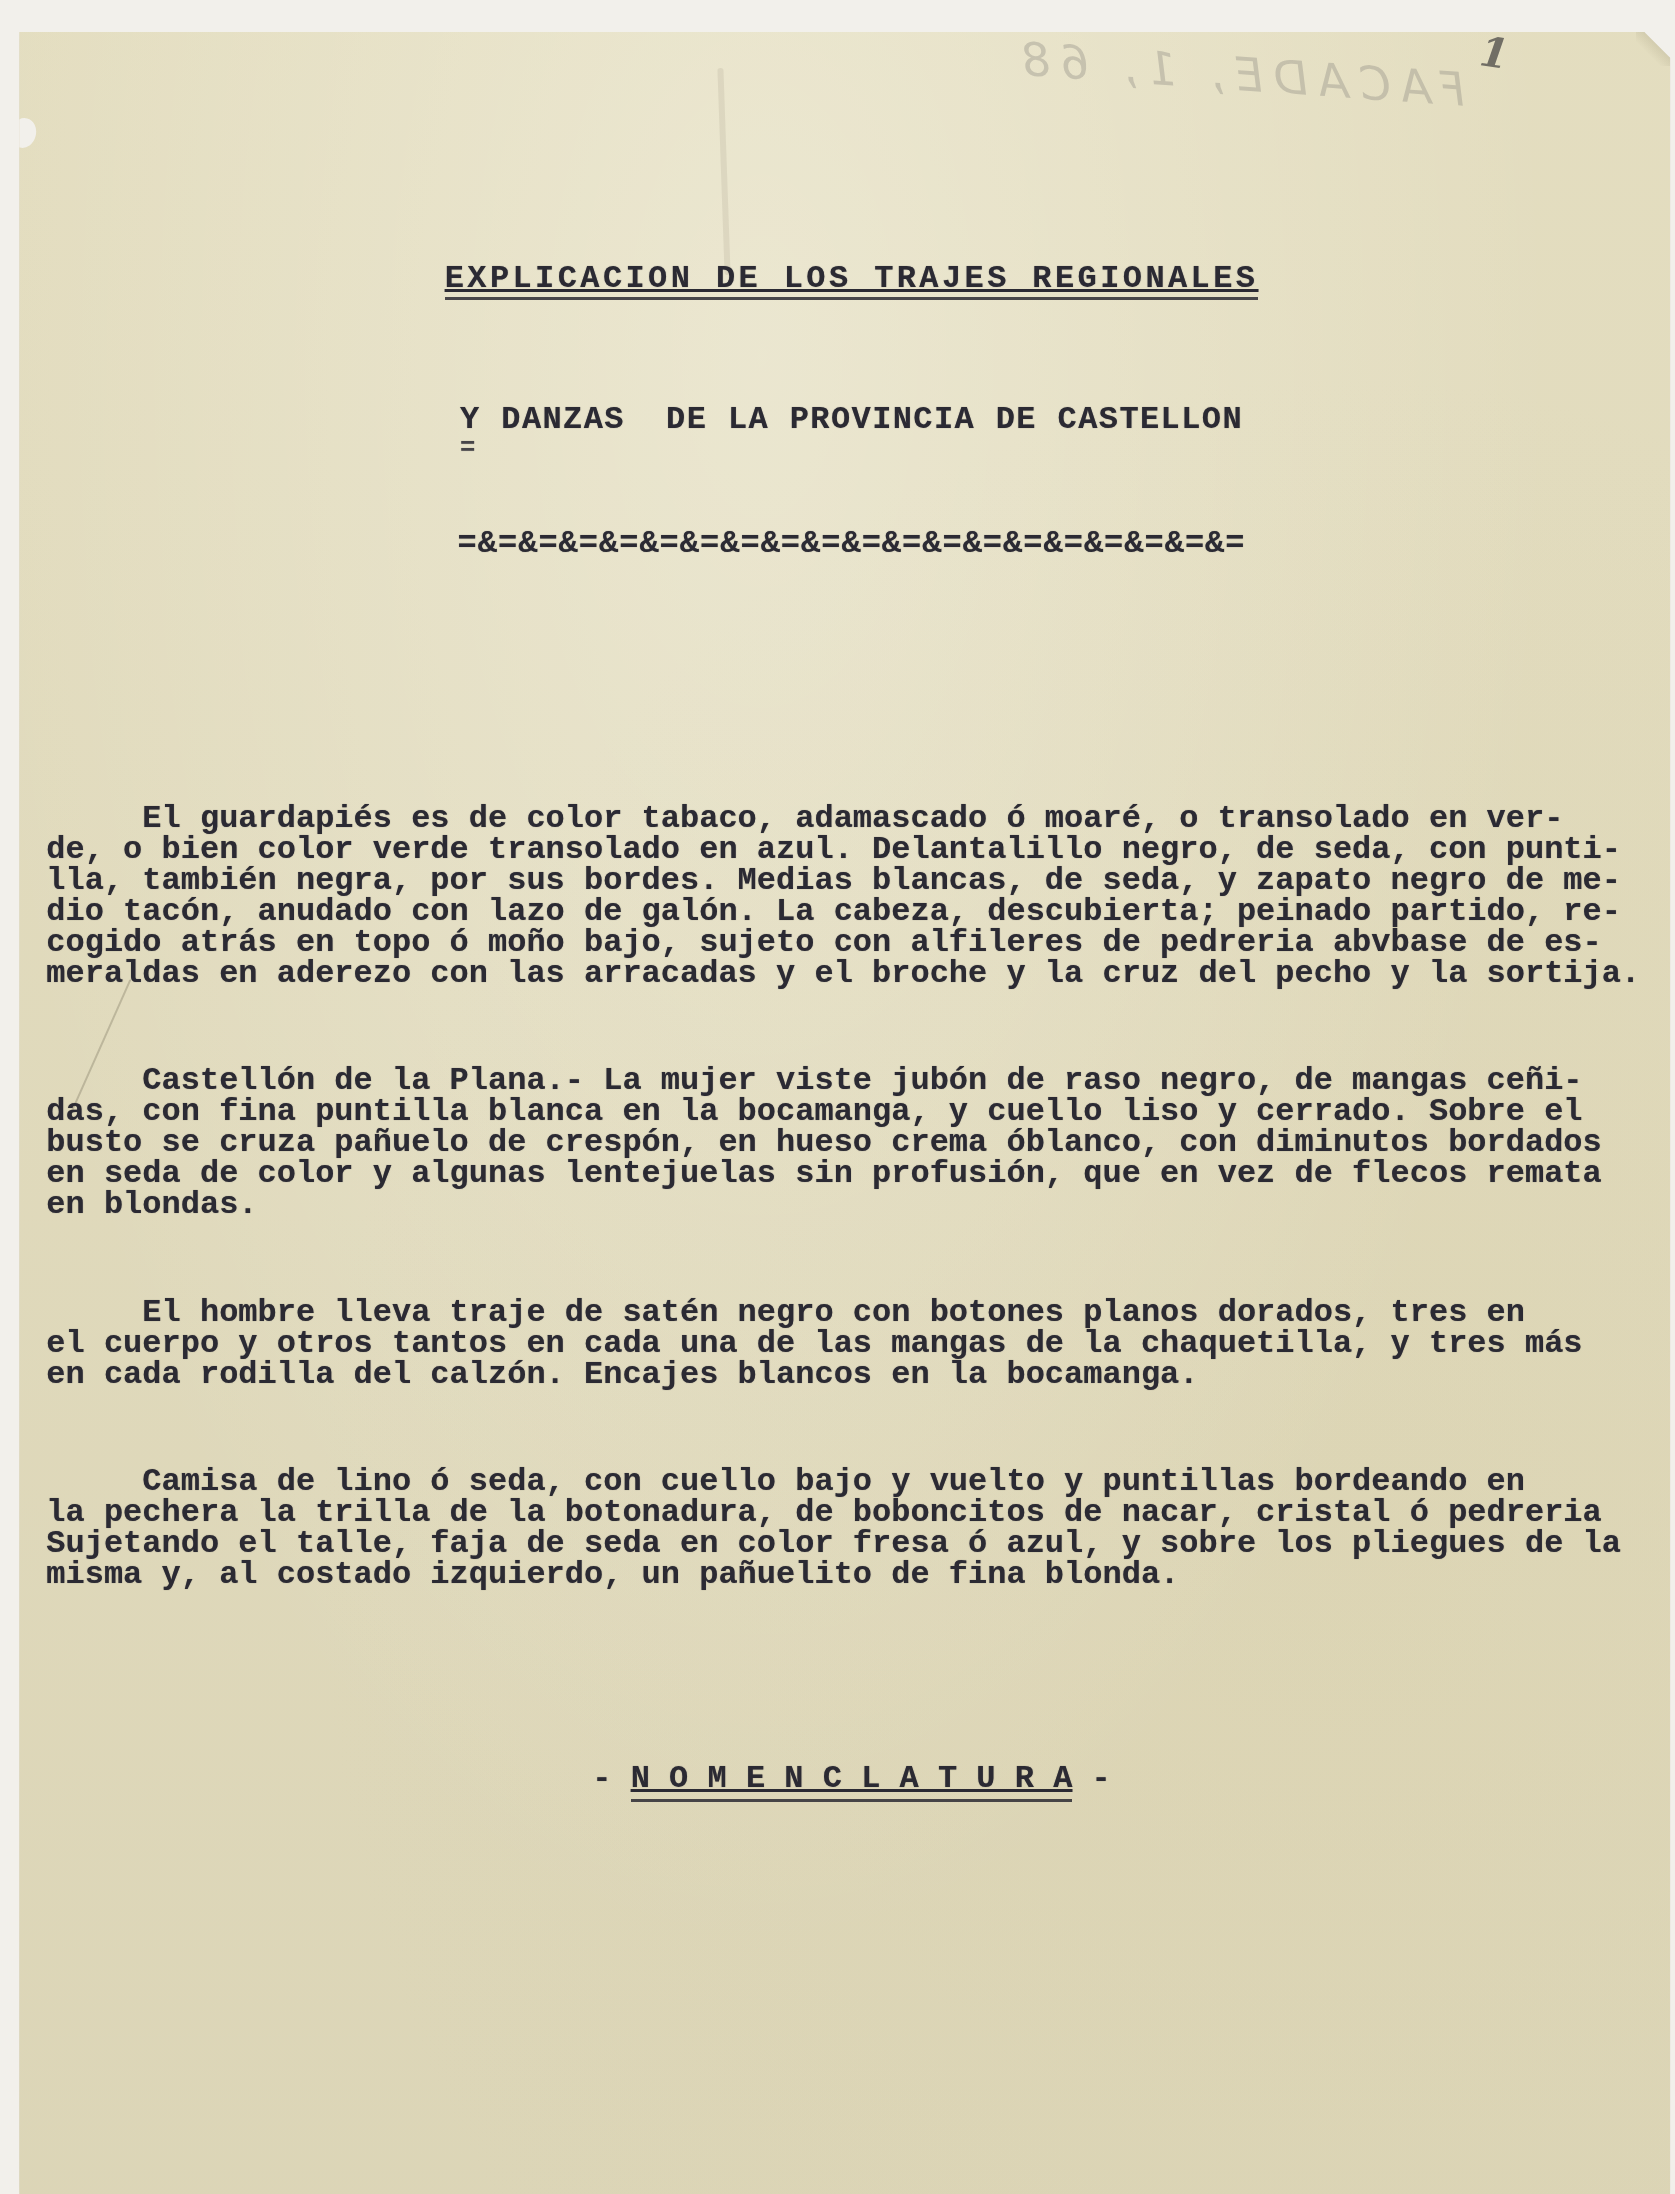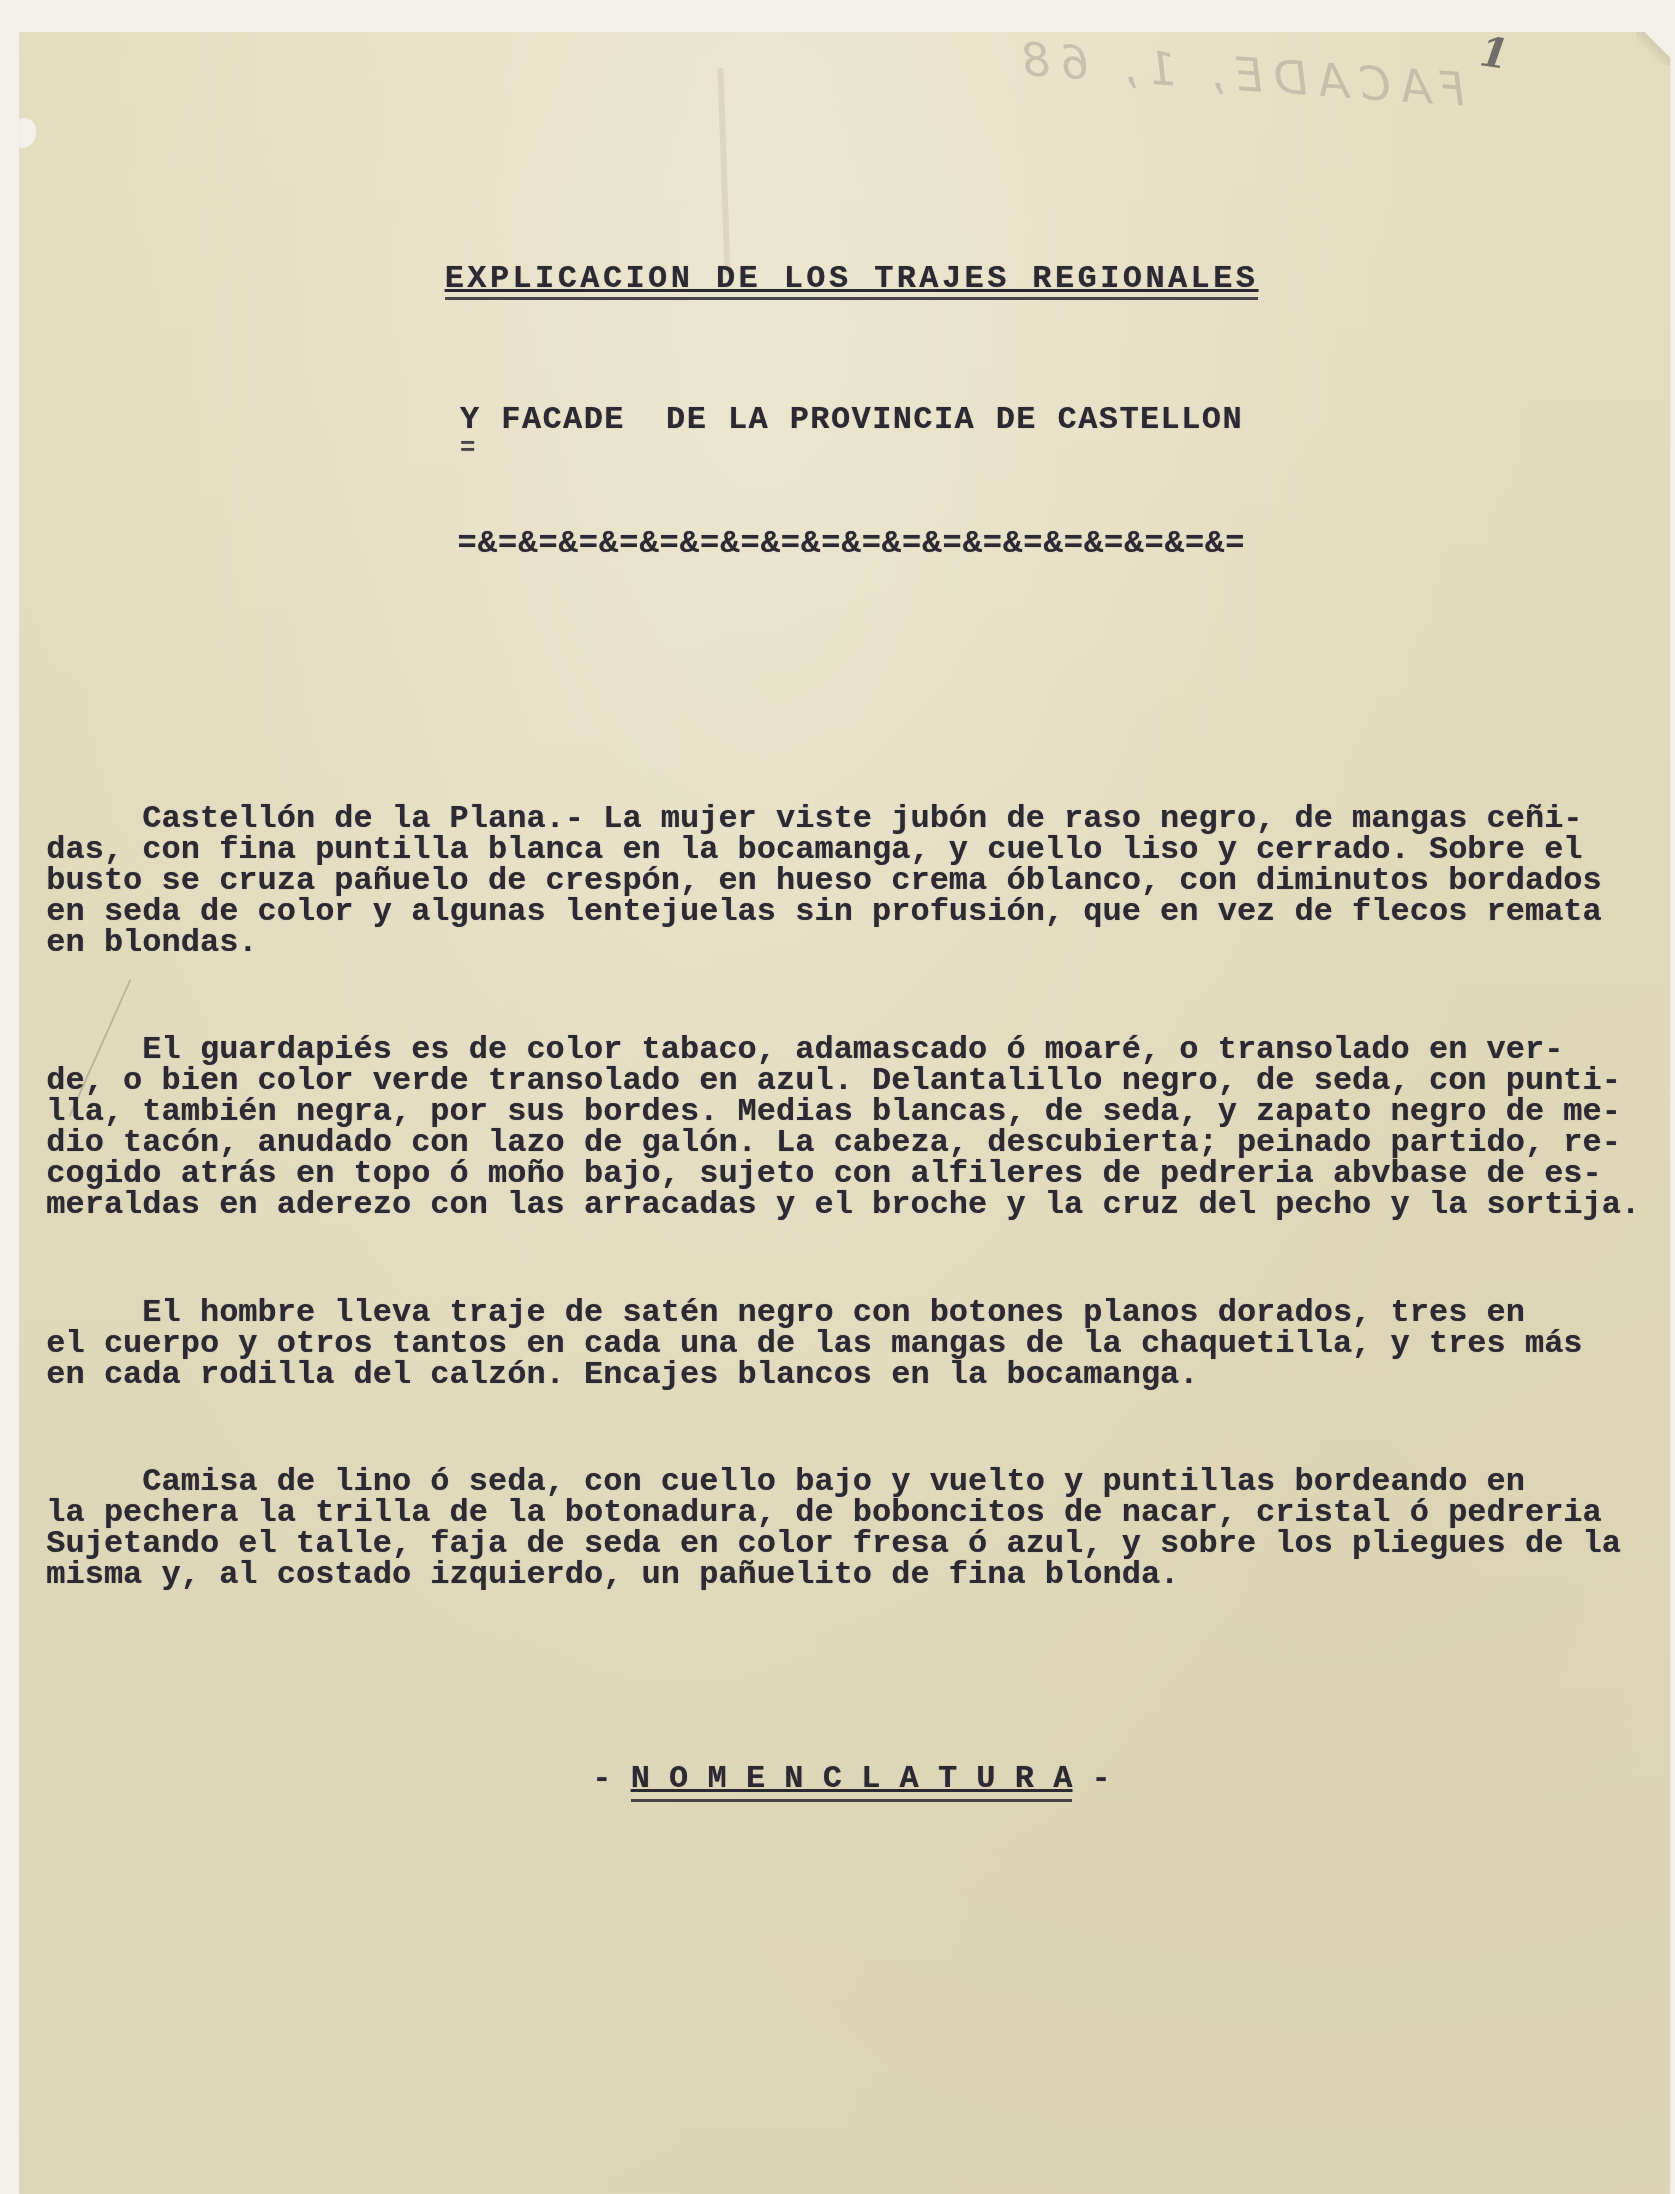--- a/index.html
+++ b/index.html
@@ -71,36 +71,36 @@
   <div class="smudge smudge-vertical"></div>
   <div class="smudge smudge-scratch"></div>
 
   <div class="bleedthrough">FACADE, 1, 68</div>
   <div class="pencil-page-number">1</div>
 
   <div class="content typed">
 
     <header>
       <div class="title-line1"><span class="u">EXPLICACION DE LOS TRAJES REGIONALES</span></div>
-      <div class="title-line2"><span class="ywrap"><span>Y</span><span class="ymark">=</span></span><span> FACADE  DE LA PROVINCIA DE CASTELLON</span></div>
+      <div class="title-line2"><span class="ywrap"><span>Y</span><span class="ymark">=</span></span><span> DANZAS  DE LA PROVINCIA DE CASTELLON</span></div>
       <div class="separator">=&amp;=&amp;=&amp;=&amp;=&amp;=&amp;=&amp;=&amp;=&amp;=&amp;=&amp;=&amp;=&amp;=&amp;=&amp;=&amp;=&amp;=&amp;=&amp;=</div>
     </header>
 
     <section>
-      <div class="para">     Castellón de la Plana.- La mujer viste jubón de raso negro, de mangas ceñi-
-das, con fina puntilla blanca en la bocamanga, y cuello liso y cerrado. Sobre el
-busto se cruza pañuelo de crespón, en hueso crema óblanco, con diminutos bordados
-en seda de color y algunas lentejuelas sin profusión, que en vez de flecos remata
-en blondas.</div>
       <div class="para">     El guardapiés es de color tabaco, adamascado ó moaré, o transolado en ver-
 de, o bien color verde transolado en azul. Delantalillo negro, de seda, con punti-
 lla, también negra, por sus bordes. Medias blancas, de seda, y zapato negro de me-
 dio tacón, anudado con lazo de galón. La cabeza, descubierta; peinado partido, re-
 cogido atrás en topo ó moño bajo, sujeto con alfileres de pedreria abvbase de es-
 meraldas en aderezo con las arracadas y el broche y la cruz del pecho y la sortija.</div>
+      <div class="para">     Castellón de la Plana.- La mujer viste jubón de raso negro, de mangas ceñi-
+das, con fina puntilla blanca en la bocamanga, y cuello liso y cerrado. Sobre el
+busto se cruza pañuelo de crespón, en hueso crema óblanco, con diminutos bordados
+en seda de color y algunas lentejuelas sin profusión, que en vez de flecos remata
+en blondas.</div>
       <div class="para">     El hombre lleva traje de satén negro con botones planos dorados, tres en
 el cuerpo y otros tantos en cada una de las mangas de la chaquetilla, y tres más
 en cada rodilla del calzón. Encajes blancos en la bocamanga.</div>
       <div class="para">     Camisa de lino ó seda, con cuello bajo y vuelto y puntillas bordeando en
 la pechera la trilla de la botonadura, de boboncitos de nacar, cristal ó pedreria
 Sujetando el talle, faja de seda en color fresa ó azul, y sobre los pliegues de la
 misma y, al costado izquierdo, un pañuelito de fina blonda.</div>
     </section>
 
     <div class="nomenclatura"><span>- </span><span class="u">N O M E N C L A T U R A</span><span> -</span></div>

